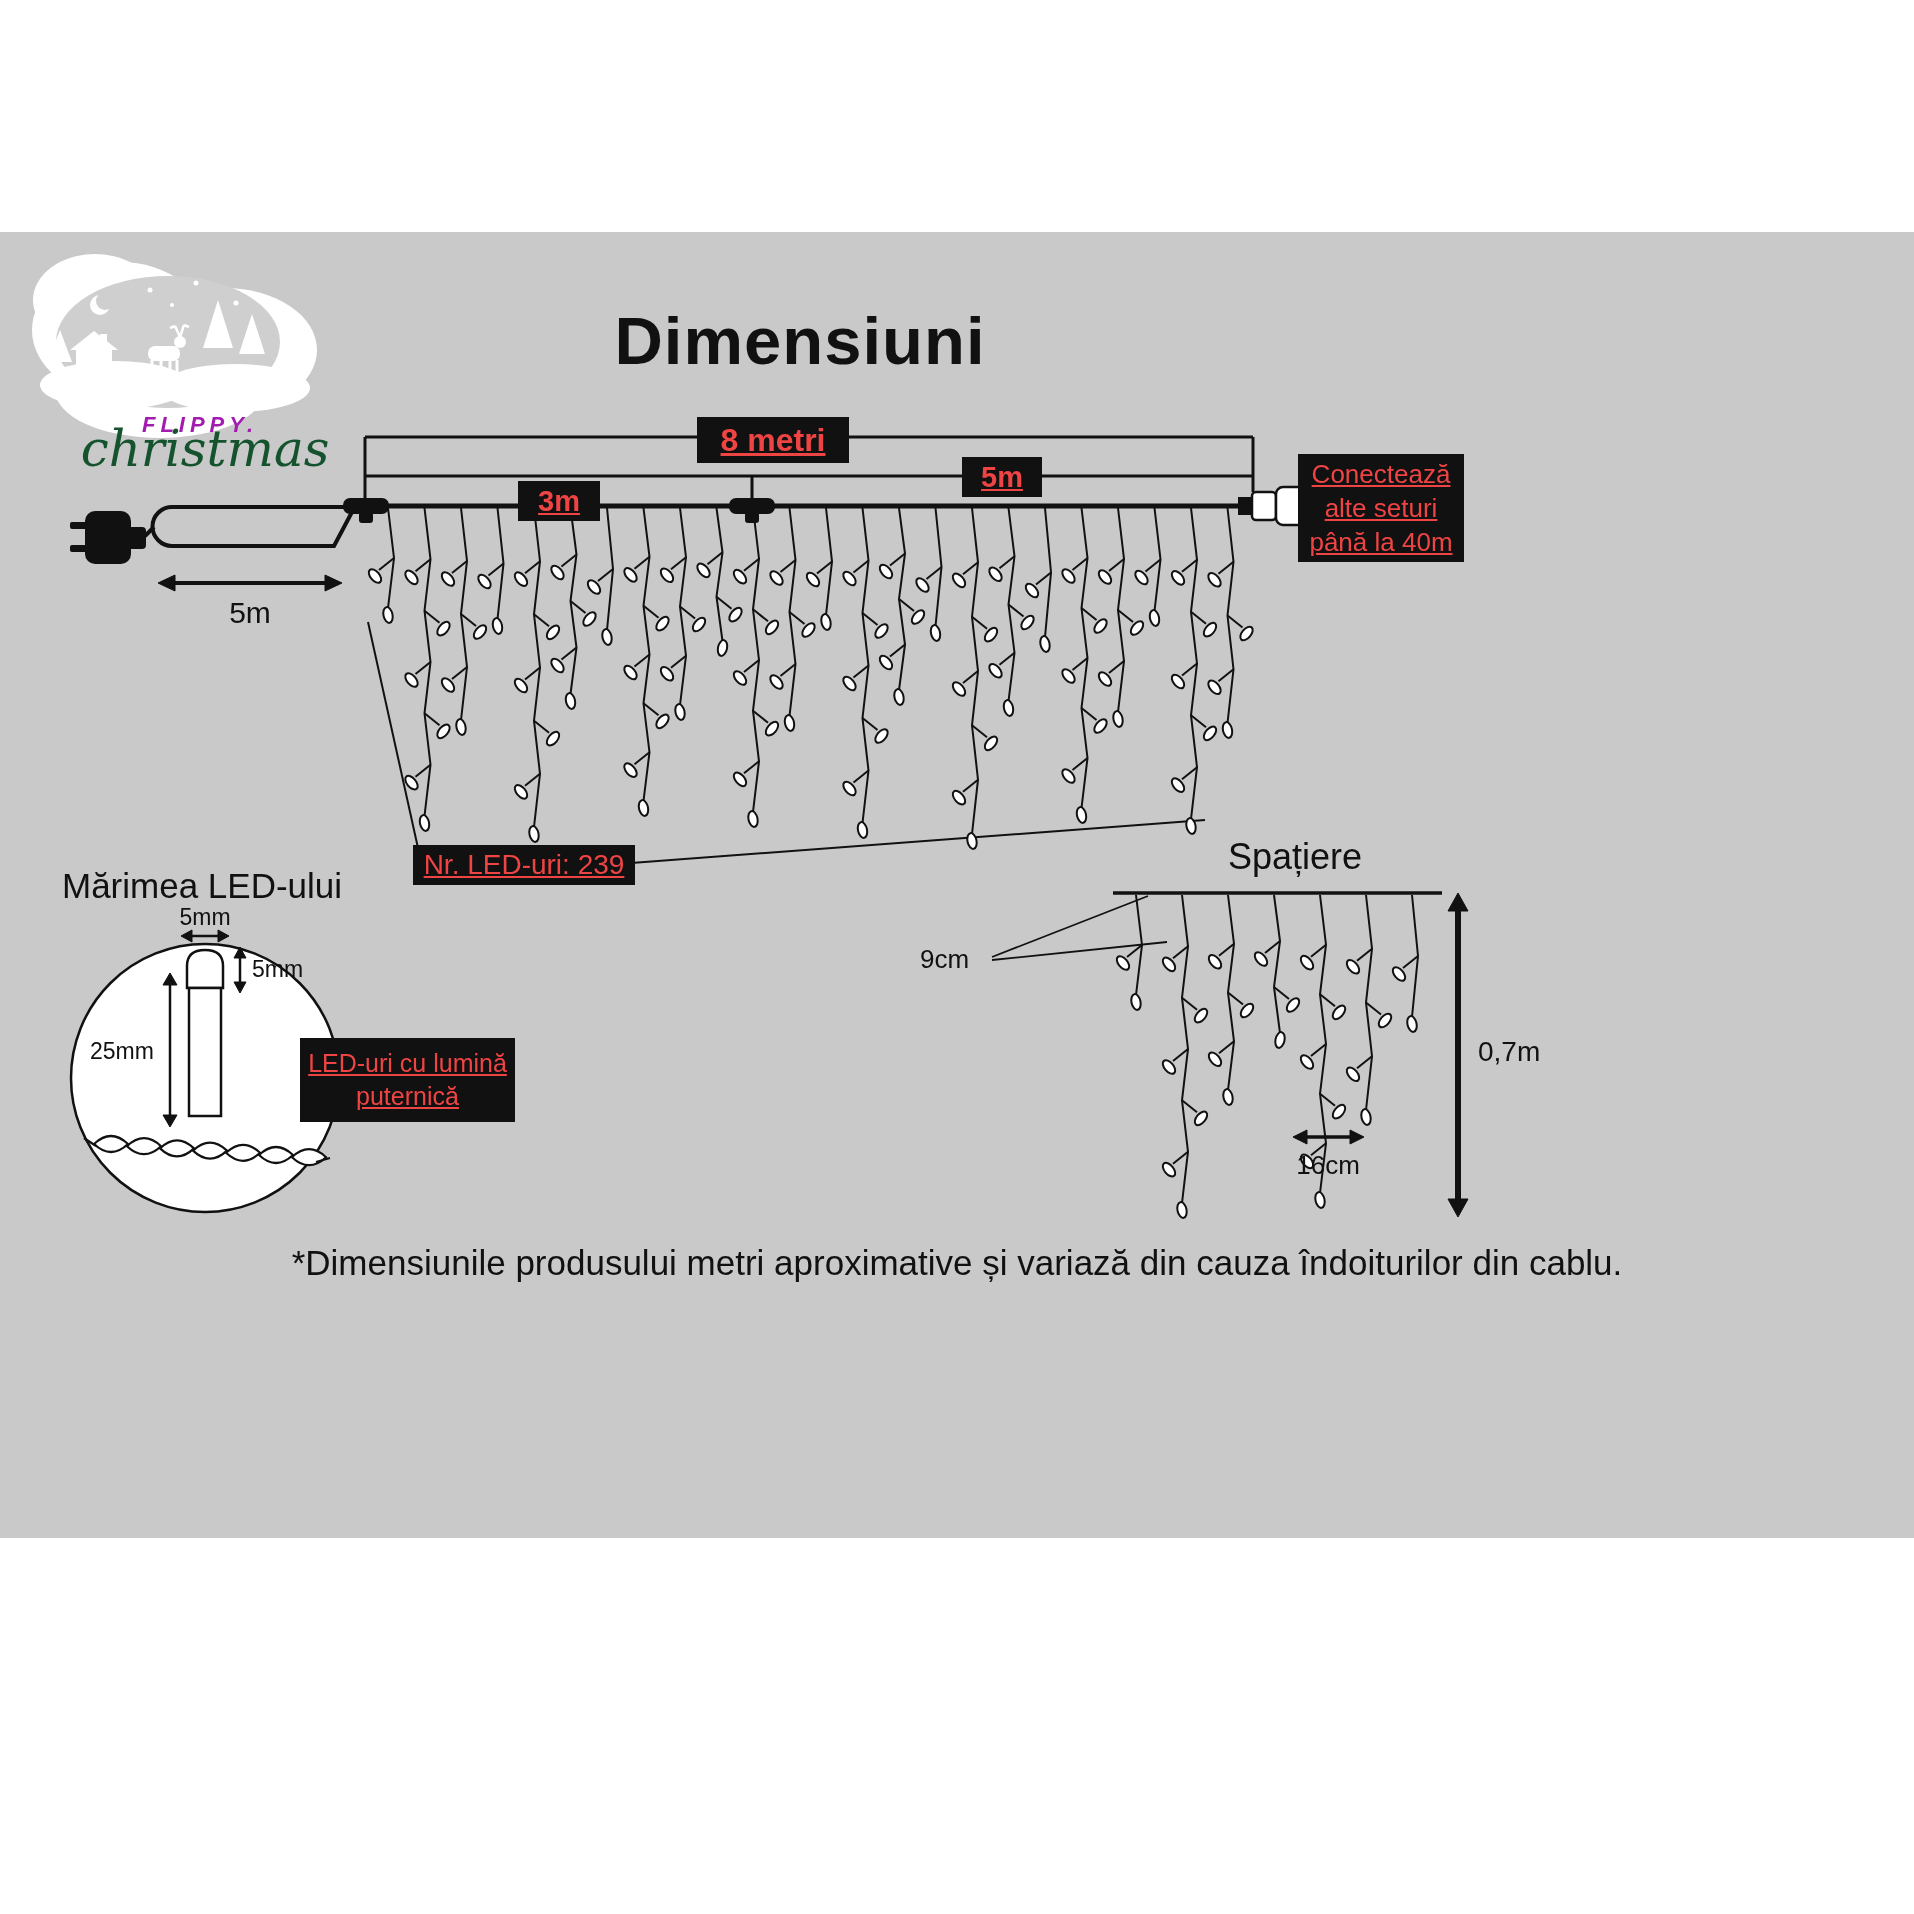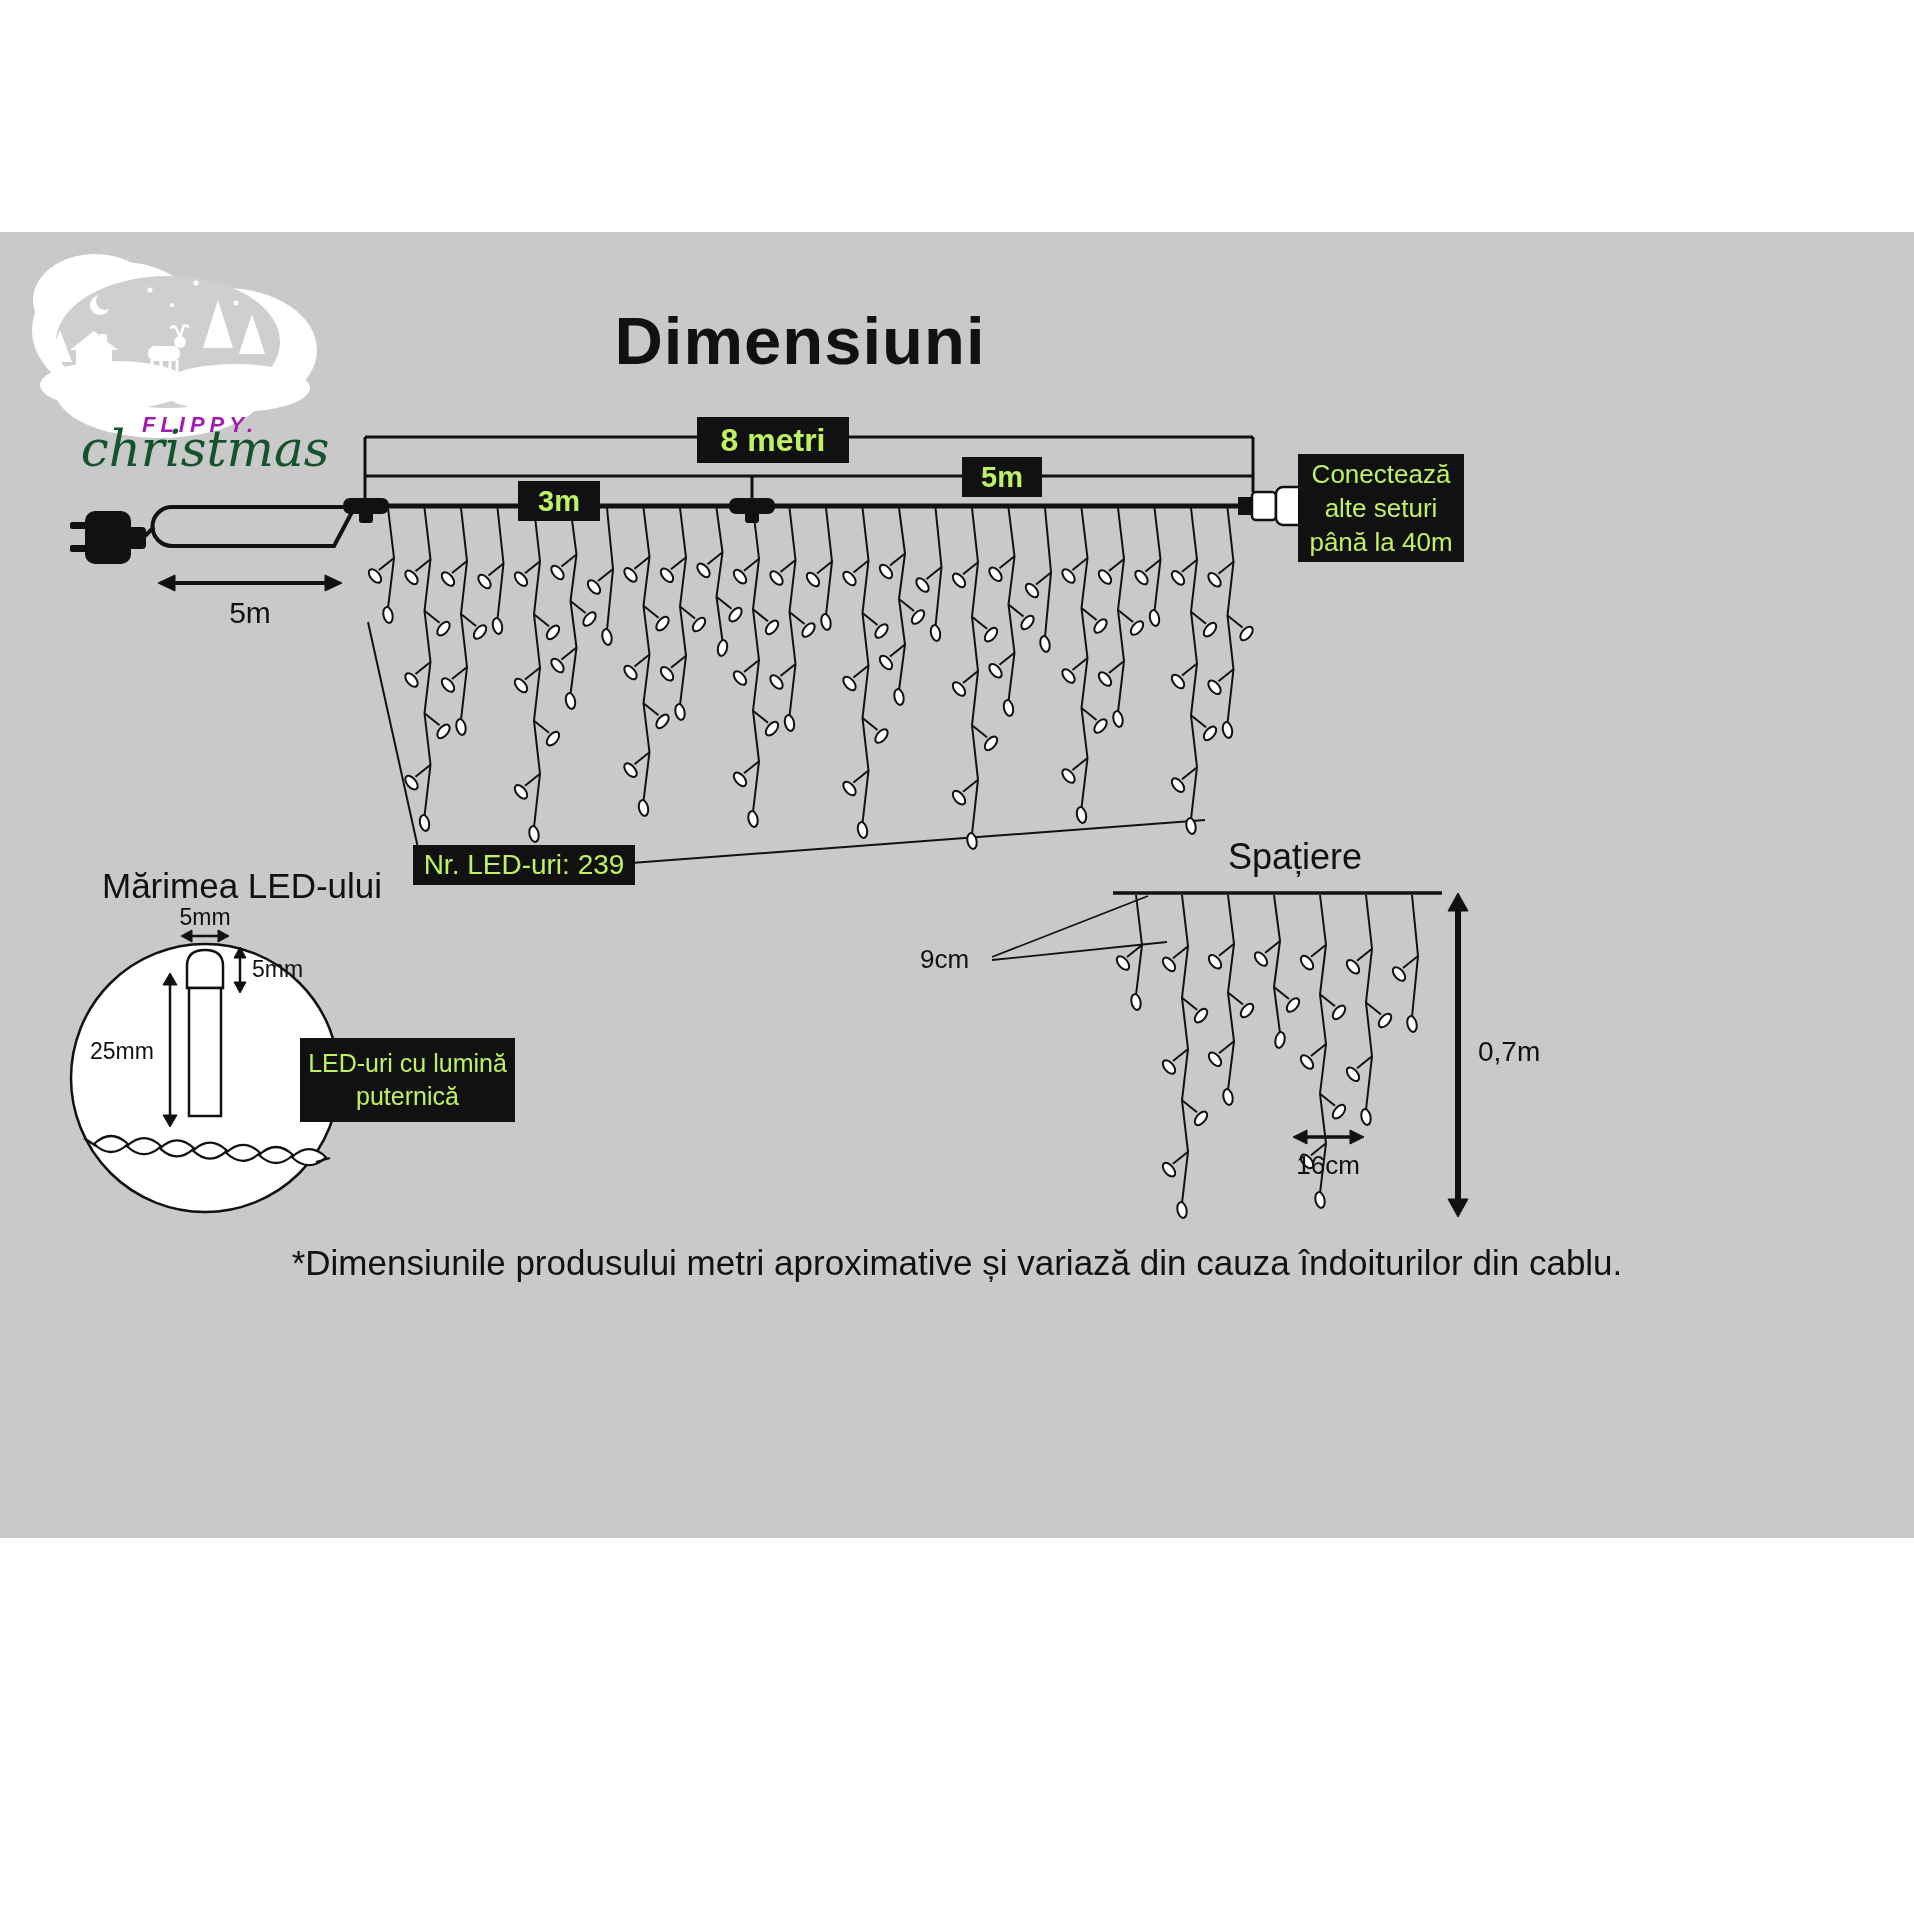--- a/index.html
+++ b/index.html
@@ -9,33 +9,33 @@
     font-family:"Liberation Sans", sans-serif; color:#111;
   }
   .band { position:absolute; left:0; top:232px; width:1914px; height:1306px; background:#c9c9c9; }
   svg.art { position:absolute; left:0; top:0; }
   .abs { position:absolute; }
   .page-title {
     left:800px; top:302px; transform:translateX(-50%);
     font-size:67px; font-weight:bold; letter-spacing:1px; white-space:nowrap;
   }
   .blackbox {
-    position:absolute; background:#111; color:#bef264;
+    position:absolute; background:#111; color:#ef4444;
     display:flex; flex-direction:column; align-items:center; justify-content:center;
-    text-align:center; white-space:nowrap;
+    text-align:center; white-space:nowrap;text-decoration:underline;
   }
   .bb-8m   { left:697px; top:417px; width:152px; height:46px; font-size:32px; font-weight:bold; }
   .bb-3m   { left:518px; top:481px; width:82px;  height:40px; font-size:29px; font-weight:bold; }
   .bb-5m   { left:962px; top:457px; width:80px;  height:40px; font-size:29px; font-weight:bold; }
   .bb-conn { left:1298px; top:454px; width:166px; height:108px; font-size:26px; line-height:34px; }
   .bb-count{ left:413px; top:845px; width:222px; height:40px; font-size:28px; }
   .bb-led  { left:300px; top:1038px; width:215px; height:84px; font-size:25px; line-height:33px; }
   .lbl { position:absolute; white-space:nowrap; }
   .lead-5m   { left:250px; top:596px; transform:translateX(-50%); font-size:30px; }
-  .h-ledsize { left:62px;  top:866px; font-size:35px;margin-left:40px; }
+  .h-ledsize { left:62px;  top:866px; font-size:35px; }
   .h-spacing { left:1228px; top:836px; font-size:36px; }
   .mm-topw   { left:205px; top:904px; transform:translateX(-50%); font-size:23px; }
   .mm-caph   { left:252px; top:956px; font-size:23px; }
   .mm-len    { left:90px;  top:1038px; font-size:23px; }
   .cm-9      { left:920px; top:944px; font-size:26px; }
   .cm-16     { left:1328px; top:1150px; transform:translateX(-50%); font-size:26px; }
   .m-07      { left:1478px; top:1036px; font-size:28px; }
   .footnote  { left:957px; top:1243px; transform:translateX(-50%); font-size:35px; }
   .logo-brand {
     left:200px; top:412px; transform:translateX(-50%);

